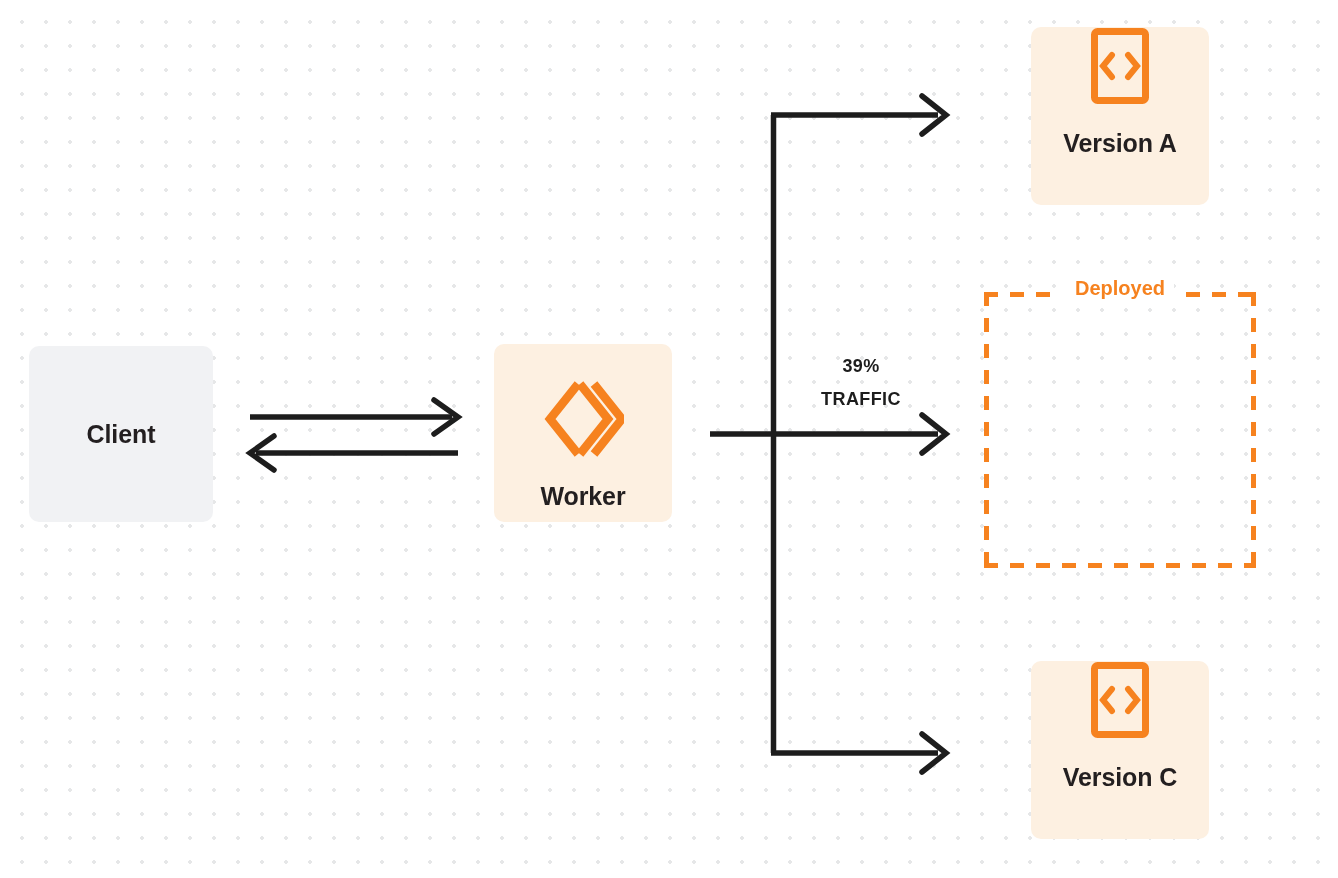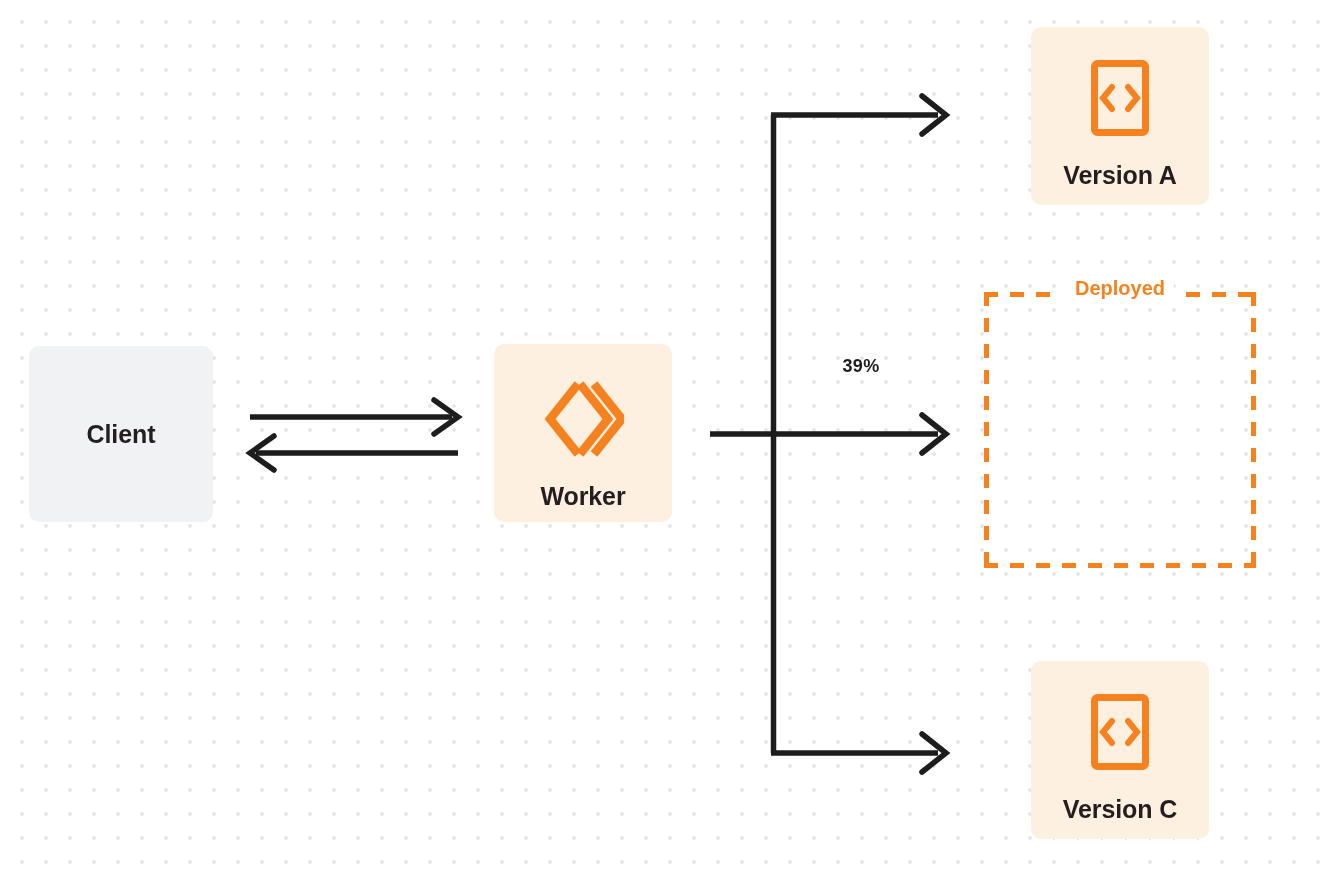--- a/index.html
+++ b/index.html
@@ -64,21 +64,20 @@
     padding-top: 34px;
   }
   #worker-node .node-label { margin-top: 24px; }
 
   
   .version-node {
     width: 178px;
     height: 178px;
     background: #fdf0e1;
     justify-content: flex-start;
-    padding-top: 32px;
   }
   .version-node .node-label { margin-top: 26px; }
 
   #version-a-node { left: 1031px; top: 27px; }
   #version-b-node { left: 1031px; top: 344px; }
   #version-c-node { left: 1031px; top: 661px; }
 
   
   .icon-svg { display: block; }
 
@@ -180,20 +179,21 @@
     </g>
 
     <g>
       <path d="M 771 753 L 938 753" stroke="#1d1d1d" stroke-width="5.5" fill="none" stroke-linecap="butt"></path>
       <path d="M 922 734 L 946 753 L 922 772" stroke="#1d1d1d" stroke-width="5.5" fill="none" stroke-linecap="round" stroke-linejoin="miter"></path>
     </g>
   </svg>
 
   <div id="traffic-label">
     <div>39%</div>
+    <div>TRAFFIC</div>
   </div>
 
   <div class="node" id="client-node">
     <div class="node-label">Client</div>
   </div>
 
   <div class="node" id="worker-node">
     <span>
       <svg class="icon-svg" width="82" height="82" viewBox="0 0 82 82" xmlns="http://www.w3.org/2000/svg">
 

